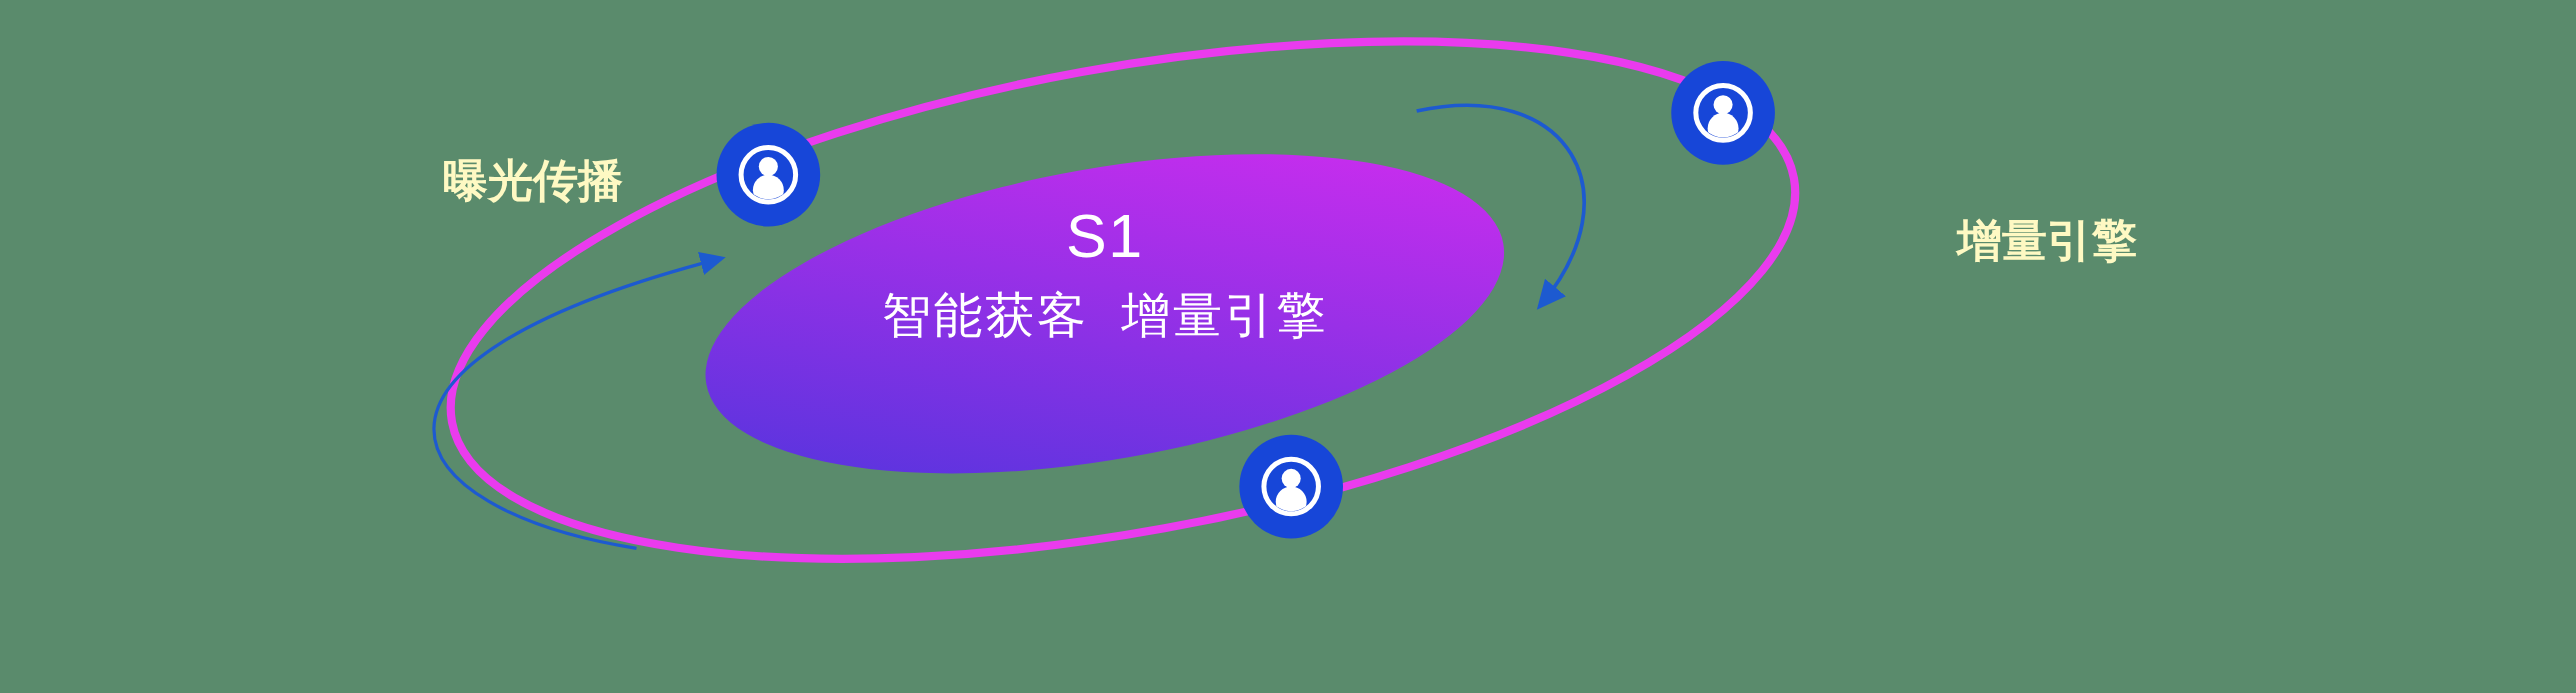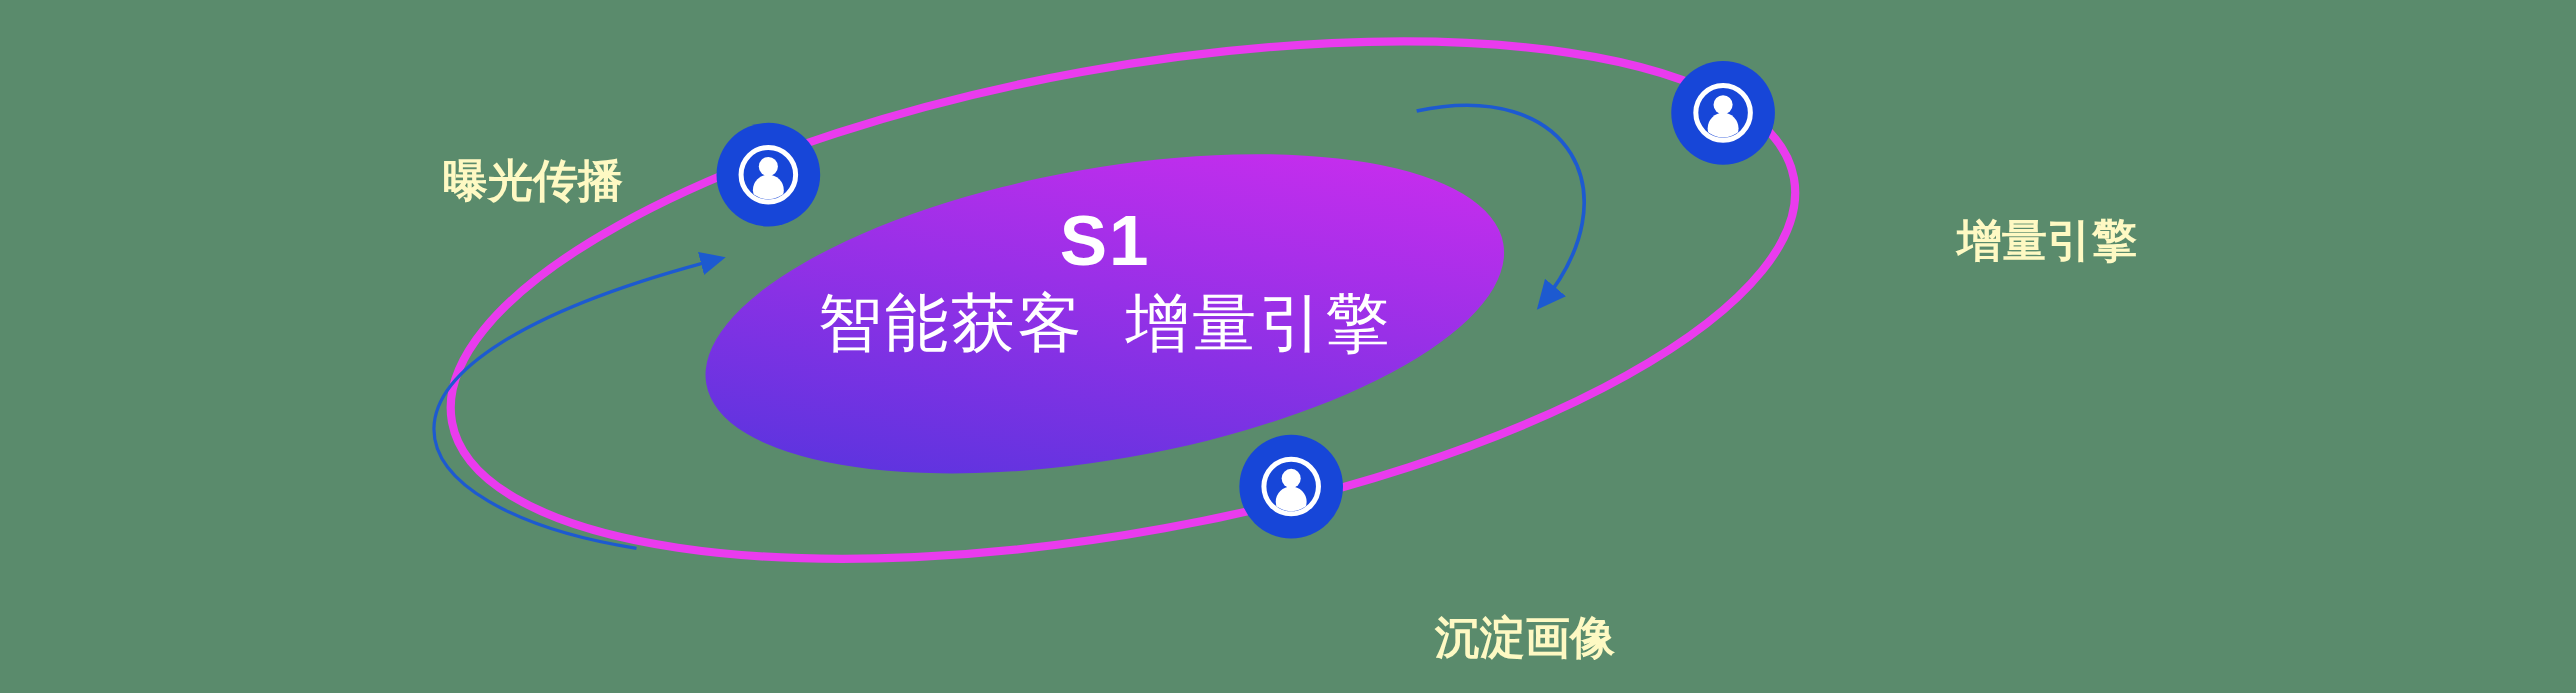--- a/index.html
+++ b/index.html
@@ -39,29 +39,29 @@
   }
   .center-text{
     position:absolute;
     left:1105px;
     top:204px;
     transform:translateX(-50%);
     text-align:center;
     color:#ffffff;
   }
   .center-title{
-    font-size:71px;
-    font-weight:700;
+    font-size:61px;
+    font-weight:400;
     letter-spacing:1.8px;
     line-height:1.05;
   }
   .center-sub{
-    font-size:64px;
+    font-size:49px;
     font-weight:400;
-    margin-top:1px;
+    margin-top:15px;
     letter-spacing:2.7px;
     white-space:pre;
   }
   .grad-start{stop-color:var(--core-grad-start)}
   .grad-end{stop-color:var(--core-grad-end)}
 </style>
 </head>
 <body>
 
 <div class="canvas">
@@ -117,16 +117,15 @@
 
   <div class="center-text">
     <div class="center-title">S1</div>
     <div class="center-sub">智能获客  增量引擎</div>
   </div>
 
   <div class="subtitle" style="left:443px;top:156px">曝光传播</div>
 
   <div class="subtitle" style="left:1957px;top:216px">增量引擎</div>
 
-  <div class="subtitle" style="left:1435px;top:613px">沉淀画像</div>
 
 </div>
 
 
 </body></html>

